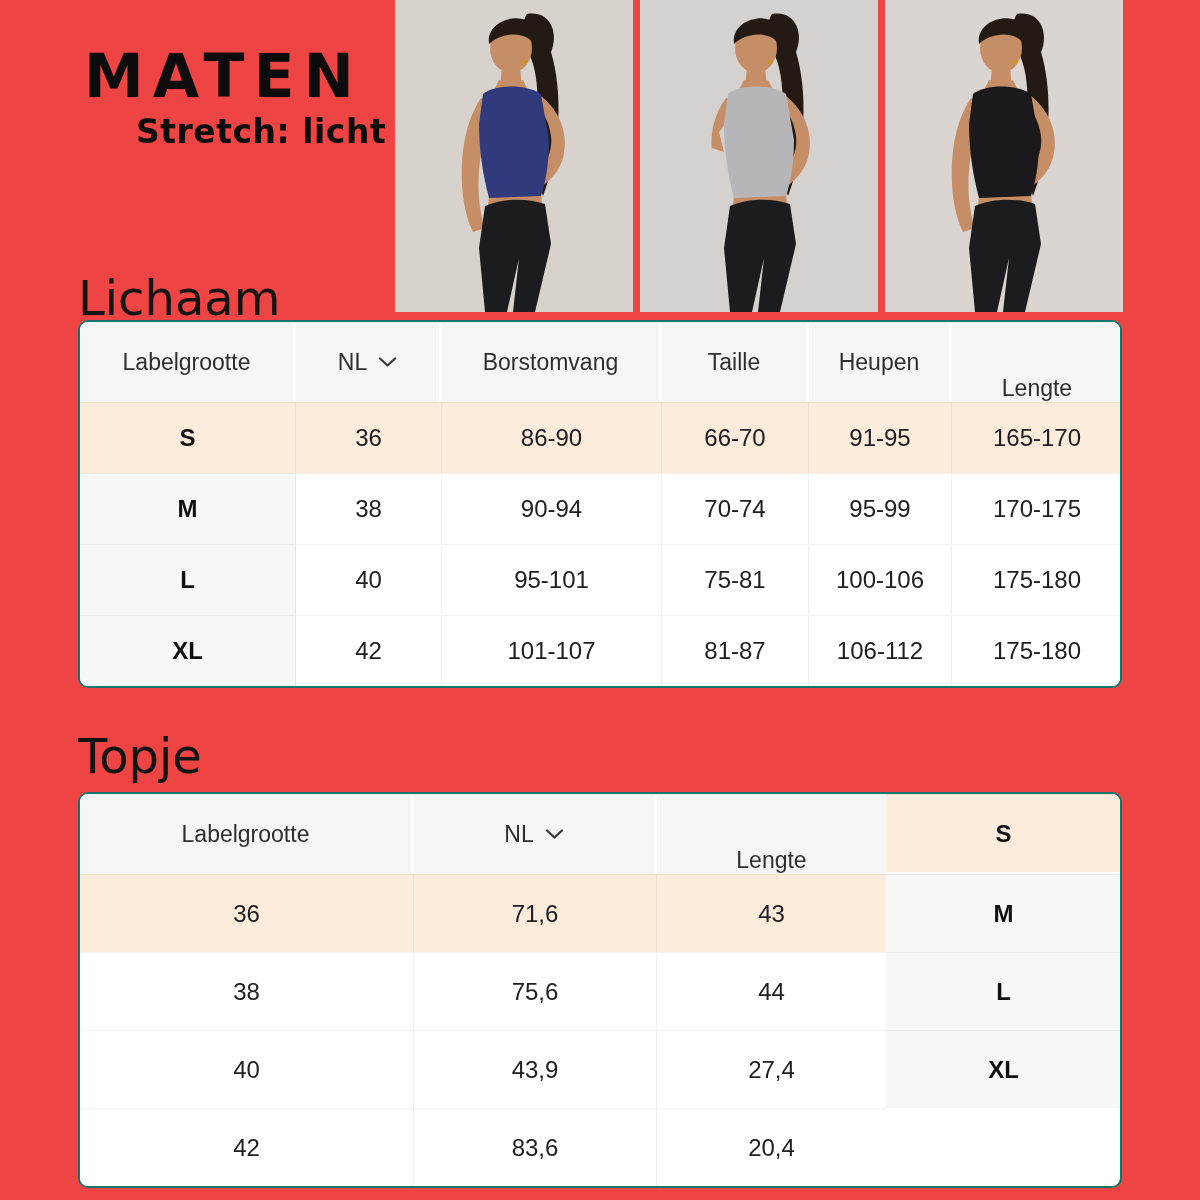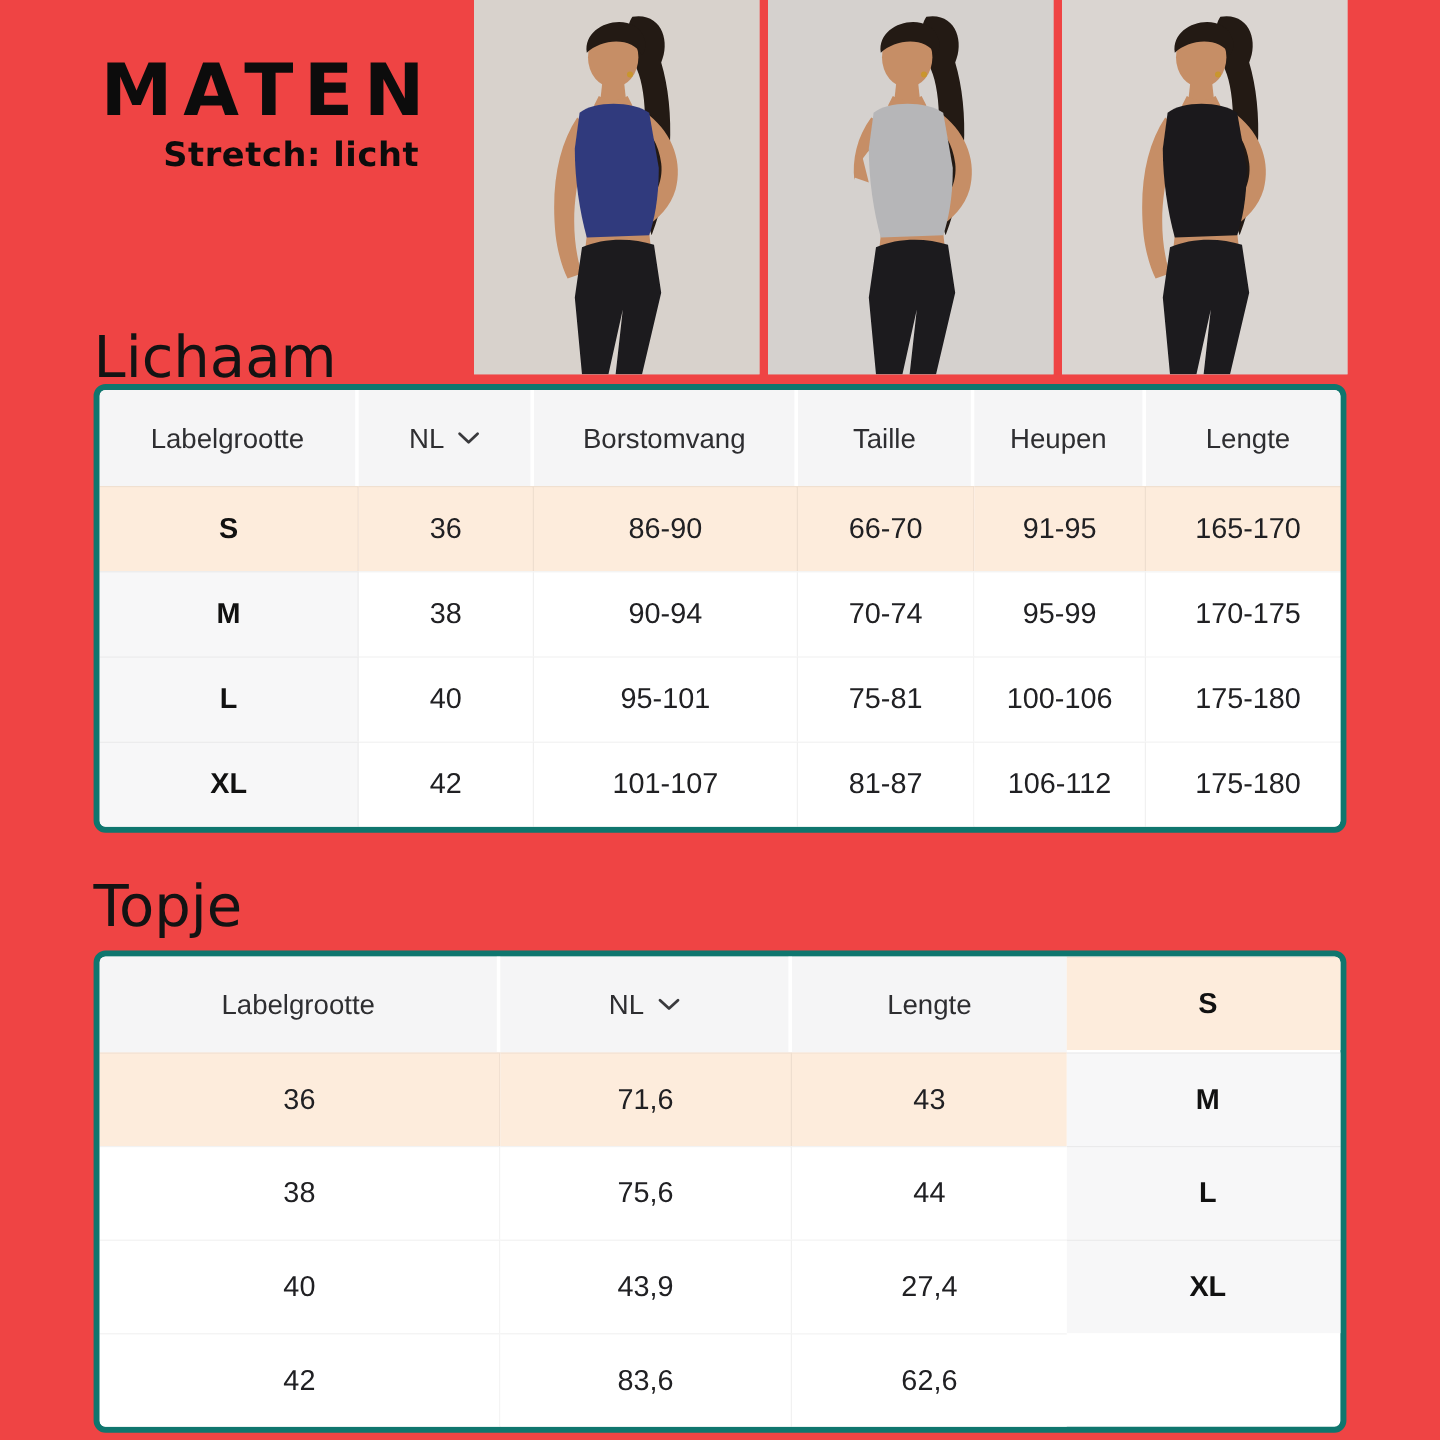--- a/index.html
+++ b/index.html
@@ -7,52 +7,52 @@
     position:relative;width:1200px;height:1200px;background:#ef4444;overflow:hidden;
     font-family:"Liberation Sans",sans-serif;color:#202023;
   }
   
   .title-block{position:absolute;left:84px;top:46px;}
   .main-title{
     font-family:"DejaVu Sans",sans-serif;font-weight:700;font-size:60px;
     letter-spacing:9px;line-height:1;color:#0c0c0c;margin:0;
   }
   .sub-title{
-    font-family:"DejaVu Sans",sans-serif;font-weight:700;font-size:28px;
+    font-family:"DejaVu Sans",sans-serif;font-weight:700;font-size:33px;
     color:#0c0c0c;margin:6px 0 0 52px;letter-spacing:0.5px;
   }
   
   .photos{position:absolute;left:395px;top:0;display:flex;gap:7px;}
   .photo{width:238px;height:312px;background:var(--bg,#d7d2cd);overflow:hidden;flex:none;}
   .photo svg{display:block;width:100%;height:100%;}
   
   .section-heading{
     position:absolute;left:78px;margin:0;
     font-family:"DejaVu Sans",sans-serif;font-weight:400;font-size:48px;
     color:#131313;line-height:1.1;
   }
   #heading-lichaam{top:272px;}
   #heading-topje{top:730px;}
   
   .size-table{
     position:absolute;left:78px;width:1044px;display:grid;
-    border:5px solid #0f766e;border-radius:10px;overflow:hidden;background:#fff;
+    border:2px solid #0f766e;border-radius:10px;overflow:hidden;background:#fff;
     box-sizing:border-box;
   }
   #table-lichaam{top:320px;grid-template-columns:216px 146px 220px 147px 143px 170px;}
   #table-topje{top:792px;grid-template-columns:334px 243px 229px 236px;}
   .cell{
     display:flex;align-items:center;justify-content:center;text-align:center;
     box-sizing:border-box;
   }
   .head-cell{
     background:var(--header-bg,#f5f5f6);height:80px;font-size:23px;color:#2e2e31;
     border-right:3px solid #ffffff;
   }
-  .head-cell.last{border-right:none;}
+  .head-cell.last{border-right:none;align-items:flex-end;}
   #table-lichaam .body-cell{height:71px;}
   #table-topje  .body-cell{height:78px;}
   .body-cell{
     font-size:24px;color:#202023;background:#fff;
     border-right:1px solid rgba(0,0,0,0.055);
     border-top:1px solid rgba(0,0,0,0.05);
   }
   .body-cell.last{border-right:none;}
   .body-cell.rowlabel{font-weight:700;color:#111;background:#f7f7f8;}
   .row-hl > .body-cell{background:var(--row-highlight,#fdecdc);}
@@ -214,17 +214,17 @@
     <div style="display:contents">
       <div class="cell body-cell rowlabel">L</div>
       <div class="cell body-cell">40</div>
       <div class="cell body-cell">43,9</div>
       <div class="cell body-cell last">27,4</div>
     </div>
     <div style="display:contents">
       <div class="cell body-cell rowlabel">XL</div>
       <div class="cell body-cell">42</div>
       <div class="cell body-cell">83,6</div>
-      <div class="cell body-cell last">62,6</div>
+      <div class="cell body-cell last">20,4</div>
     </div>
   </div>
 
 </div>
 
 </body></html>

